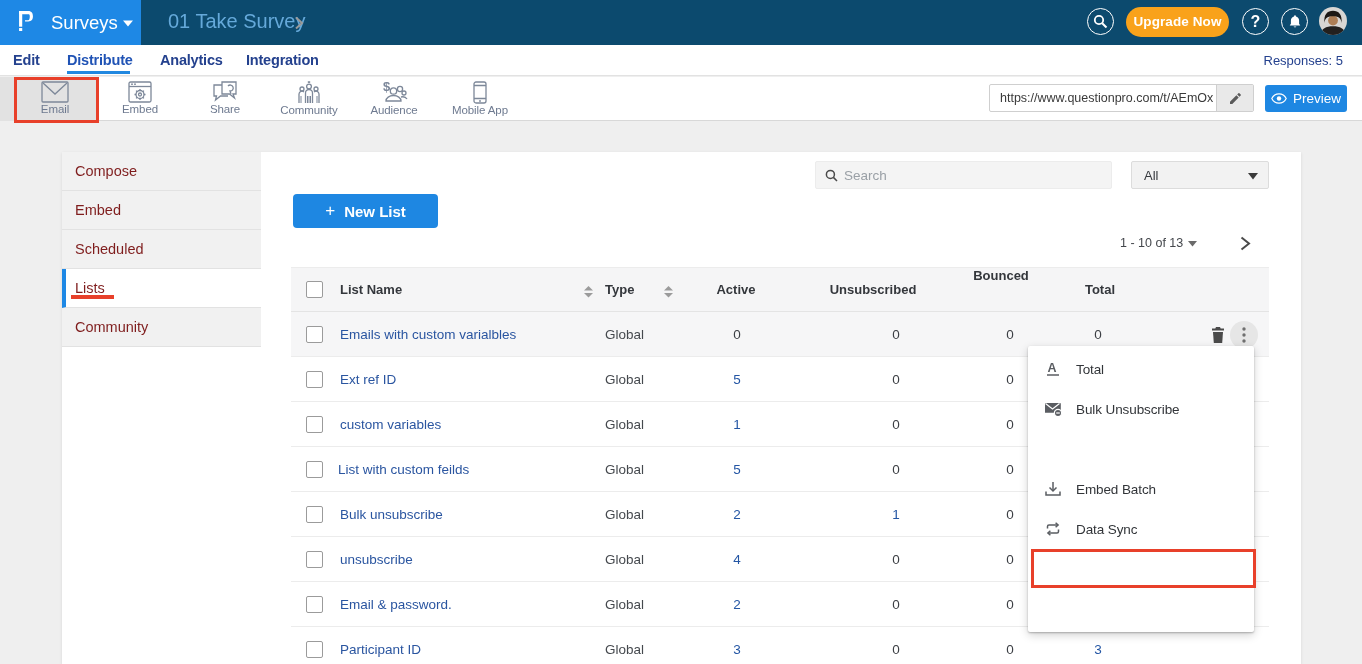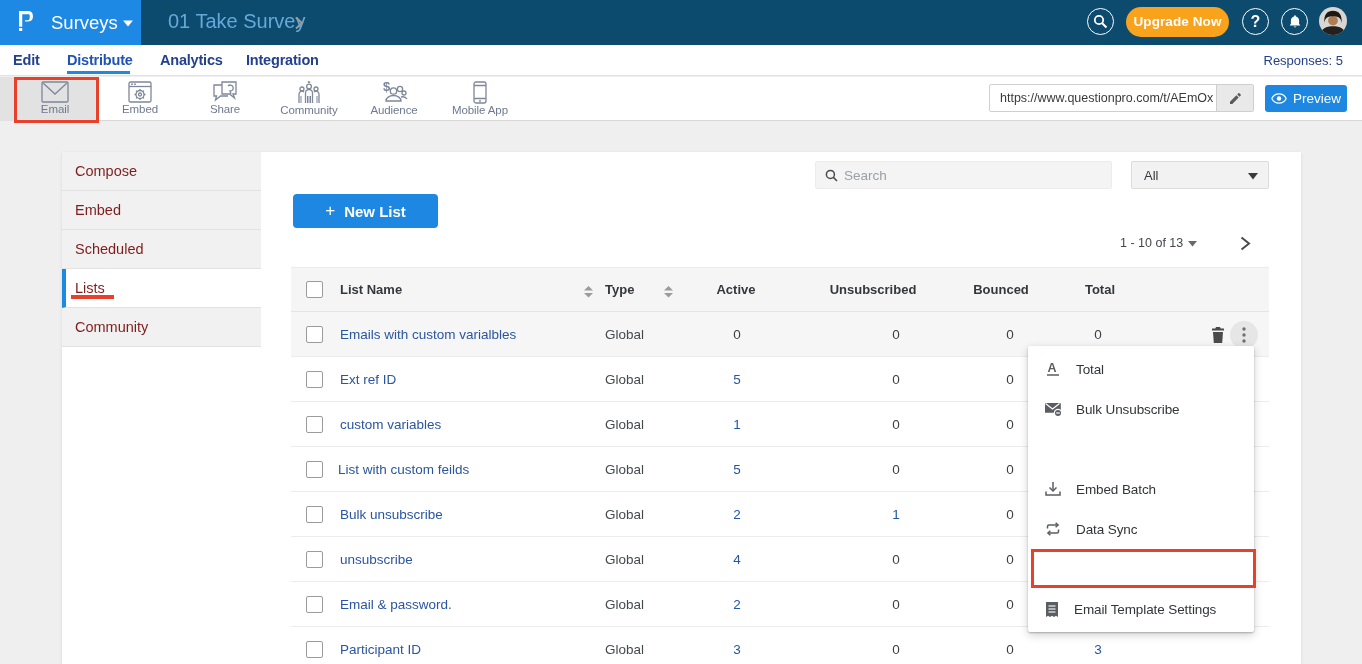--- a/index.html
+++ b/index.html
@@ -188,21 +188,21 @@
       <path d="M0 4.5 L4.5 0 L9 4.5 Z" fill="#9b9b9b"></path>
       <path d="M0 7 L4.5 11.5 L9 7 Z" fill="#9b9b9b"></path>
     </svg></div>
 <div class="hdrcell" style="left:605px;top:267px">Type</div>
 <div class="abs" style="left:664px;top:284px"><svg width="9" height="12" viewBox="0 0 9 12">
       <path d="M0 4.5 L4.5 0 L9 4.5 Z" fill="#9b9b9b"></path>
       <path d="M0 7 L4.5 11.5 L9 7 Z" fill="#9b9b9b"></path>
     </svg></div>
 <div class="hdrcell" style="left:736px;top:267px;transform:translateX(-50%)">Active</div>
 <div class="hdrcell" style="left:873px;top:267px;transform:translateX(-50%)">Unsubscribed</div>
-<div class="hdrcell" style="left:1001px;top:267px;transform:translateX(-50%)">Bounced</div>
+<div class="hdrcell" style="left:1001px;top:253px;transform:translateX(-50%)">Bounced</div>
 <div class="hdrcell" style="left:1100px;top:267px;transform:translateX(-50%)">Total</div>
 <div class="abs" style="left:291px;top:312px;width:978px;height:45px;background:#f6f6f7;border-bottom:1px solid #ececec"></div>
 <div class="cbox" style="left:306px;top:326px"></div>
 <div class="rowname" style="left:340px;top:327px">Emails with custom varialbles</div>
 <div class="rowname gray" style="left:605px;top:327px">Global</div>
 <div class="num" style="left:737px;top:327px">0</div>
 <div class="num" style="left:896px;top:327px">0</div>
 <div class="num" style="left:1010px;top:327px">0</div>
 <div class="num" style="left:1098px;top:327px">0</div>
 <div class="abs" style="left:291px;top:357px;width:978px;height:45px;border-bottom:1px solid #ececec"></div>
@@ -292,24 +292,13 @@
     </div>
 <div class="mitem" style="top:163px">
       <svg width="18" height="16" viewBox="0 0 18 16">
         <path d="M3.5 7.5 V5.5 a1.5 1.5 0 0 1 1.5 -1.5 H13.8" stroke="#5a5d62" stroke-width="1.5" fill="none"></path>
         <path d="M11.6 1.8 L14.1 4 L11.6 6.2" stroke="#5a5d62" stroke-width="1.5" fill="none"></path>
         <path d="M14.5 8.5 V10.5 a1.5 1.5 0 0 1 -1.5 1.5 H4.2" stroke="#5a5d62" stroke-width="1.5" fill="none"></path>
         <path d="M6.4 9.8 L3.9 12 L6.4 14.2" stroke="#5a5d62" stroke-width="1.5" fill="none"></path>
       </svg>
       <span>Data Sync</span>
     </div>
-<div class="mitem" style="top:243px">
-      <svg width="16" height="17" viewBox="0 0 16 17">
-        <path d="M2 1 H14 V16 L12 14.8 10 16 8 14.8 6 16 4 14.8 2 16 z" fill="#5a5d62"></path>
-        <g stroke="#fff" stroke-width="1.1">
-          <line x1="4.5" y1="5" x2="11.5" y2="5"></line>
-          <line x1="4.5" y1="8" x2="11.5" y2="8"></line>
-          <line x1="4.5" y1="11" x2="11.5" y2="11"></line>
-        </g>
-      </svg>
-      <span>Email Template Settings</span>
-    </div>
 </div>
 <div class="redbox" style="left:1031px;top:549px;width:225px;height:39px"></div>
 </body></html>

